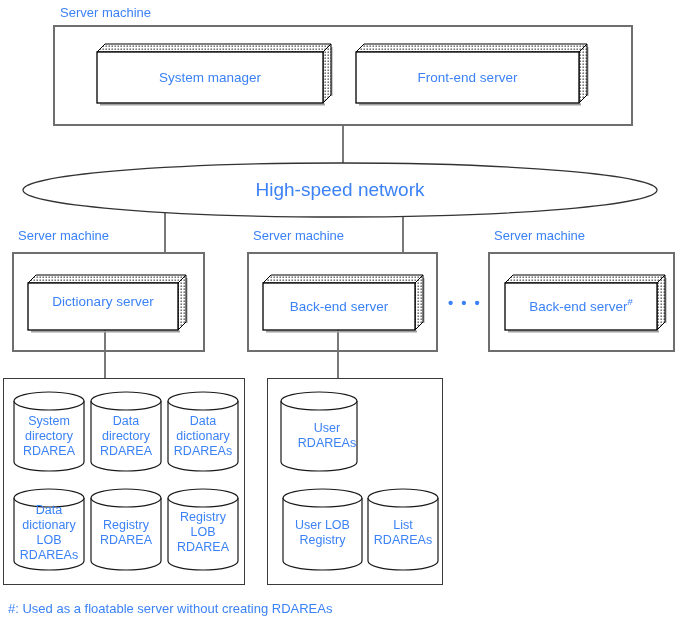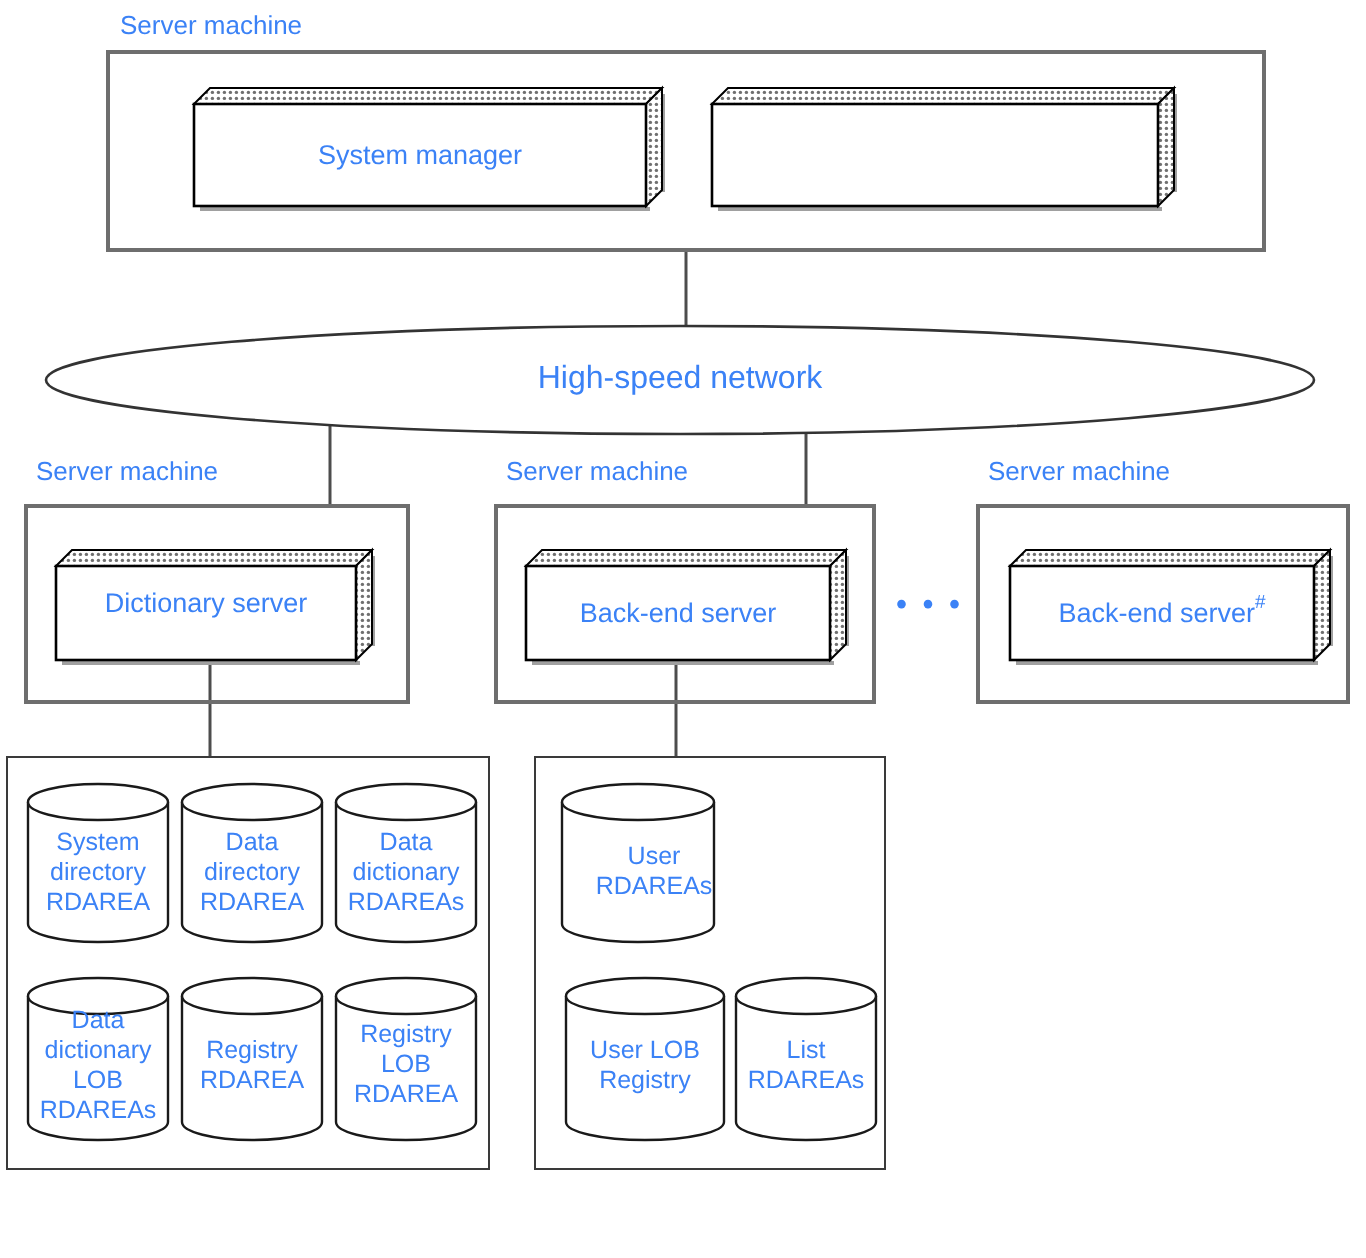--- a/index.html
+++ b/index.html
@@ -11,21 +11,21 @@
   .machine-box{position:absolute;border:2px solid #6e6e6e;background:transparent;box-sizing:border-box;}
   .storage-box{position:absolute;border:1.4px solid #3a3a3a;background:transparent;box-sizing:border-box;}
   .small-label{position:absolute;font-size:13px;line-height:15px;white-space:nowrap;}
   .server-label{
     position:absolute;display:flex;align-items:center;justify-content:center;
     font-size:13.5px;text-align:left;
   }
   .server-label .sup{font-size:9.5px;vertical-align:super;line-height:0;position:relative;top:-5px;}
   .net-label{
     position:absolute;display:flex;align-items:center;justify-content:center;
-    font-size:16px;
+    font-size:19px;
   }
   .cyl-label{
     position:absolute;display:flex;align-items:center;justify-content:center;
     font-size:12.5px;line-height:15px;text-align:center;white-space:pre-line;
   }
   .dots{
     position:absolute;font-size:15px;font-weight:bold;letter-spacing:8px;
     text-align:center;line-height:16px;
   }
   .footnote{position:absolute;font-size:13px;white-space:nowrap;}
@@ -132,20 +132,21 @@
   <div class="machine-box" style="left:488px;top:252px;width:187px;height:100px;"></div>
   <div class="storage-box" style="left:3px;top:378px;width:242px;height:207px;"></div>
   <div class="storage-box" style="left:267px;top:378px;width:176px;height:207px;"></div>
 
   <div class="small-label" style="left:60px;top:5px;">Server machine</div>
   <div class="small-label" style="left:18px;top:228px;">Server machine</div>
   <div class="small-label" style="left:253px;top:228px;">Server machine</div>
   <div class="small-label" style="left:494px;top:228px;">Server machine</div>
 
   <div class="server-label" style="left:97px;top:52px;width:226px;height:51px;">System manager</div>
+  <div class="server-label" style="left:356px;top:52px;width:223px;height:51px;">Front-end server</div>
   <div class="server-label" style="left:28px;top:283px;width:150px;height:37px;">Dictionary server</div>
   <div class="server-label" style="left:263px;top:283px;width:152px;height:47px;">Back-end server</div>
   <div class="server-label" style="left:505px;top:283px;width:152px;height:47px;">
       <span>Back-end server</span>
       <span class="sup">#</span>
     </div>
 
   <div class="net-label" style="left:190px;top:164px;width:300px;height:52px;">High-speed network</div>
 
   <div class="dots" style="left:442px;top:295px;width:52px;">•••</div>
@@ -169,14 +170,15 @@
 LOB
 RDAREA</div>
 
   <div class="cyl-label" style="left:281px;top:403px;width:92px;height:66px;">User
 RDAREAs</div>
   <div class="cyl-label" style="left:283px;top:501px;width:79px;height:63px;">User LOB
 Registry</div>
   <div class="cyl-label" style="left:368px;top:501px;width:70px;height:63px;">List
 RDAREAs</div>
 
+  <div class="footnote" style="left:8px;top:601px;">#: Used as a floatable server without creating RDAREAs</div>
 
 </div>
 
 </body></html>

